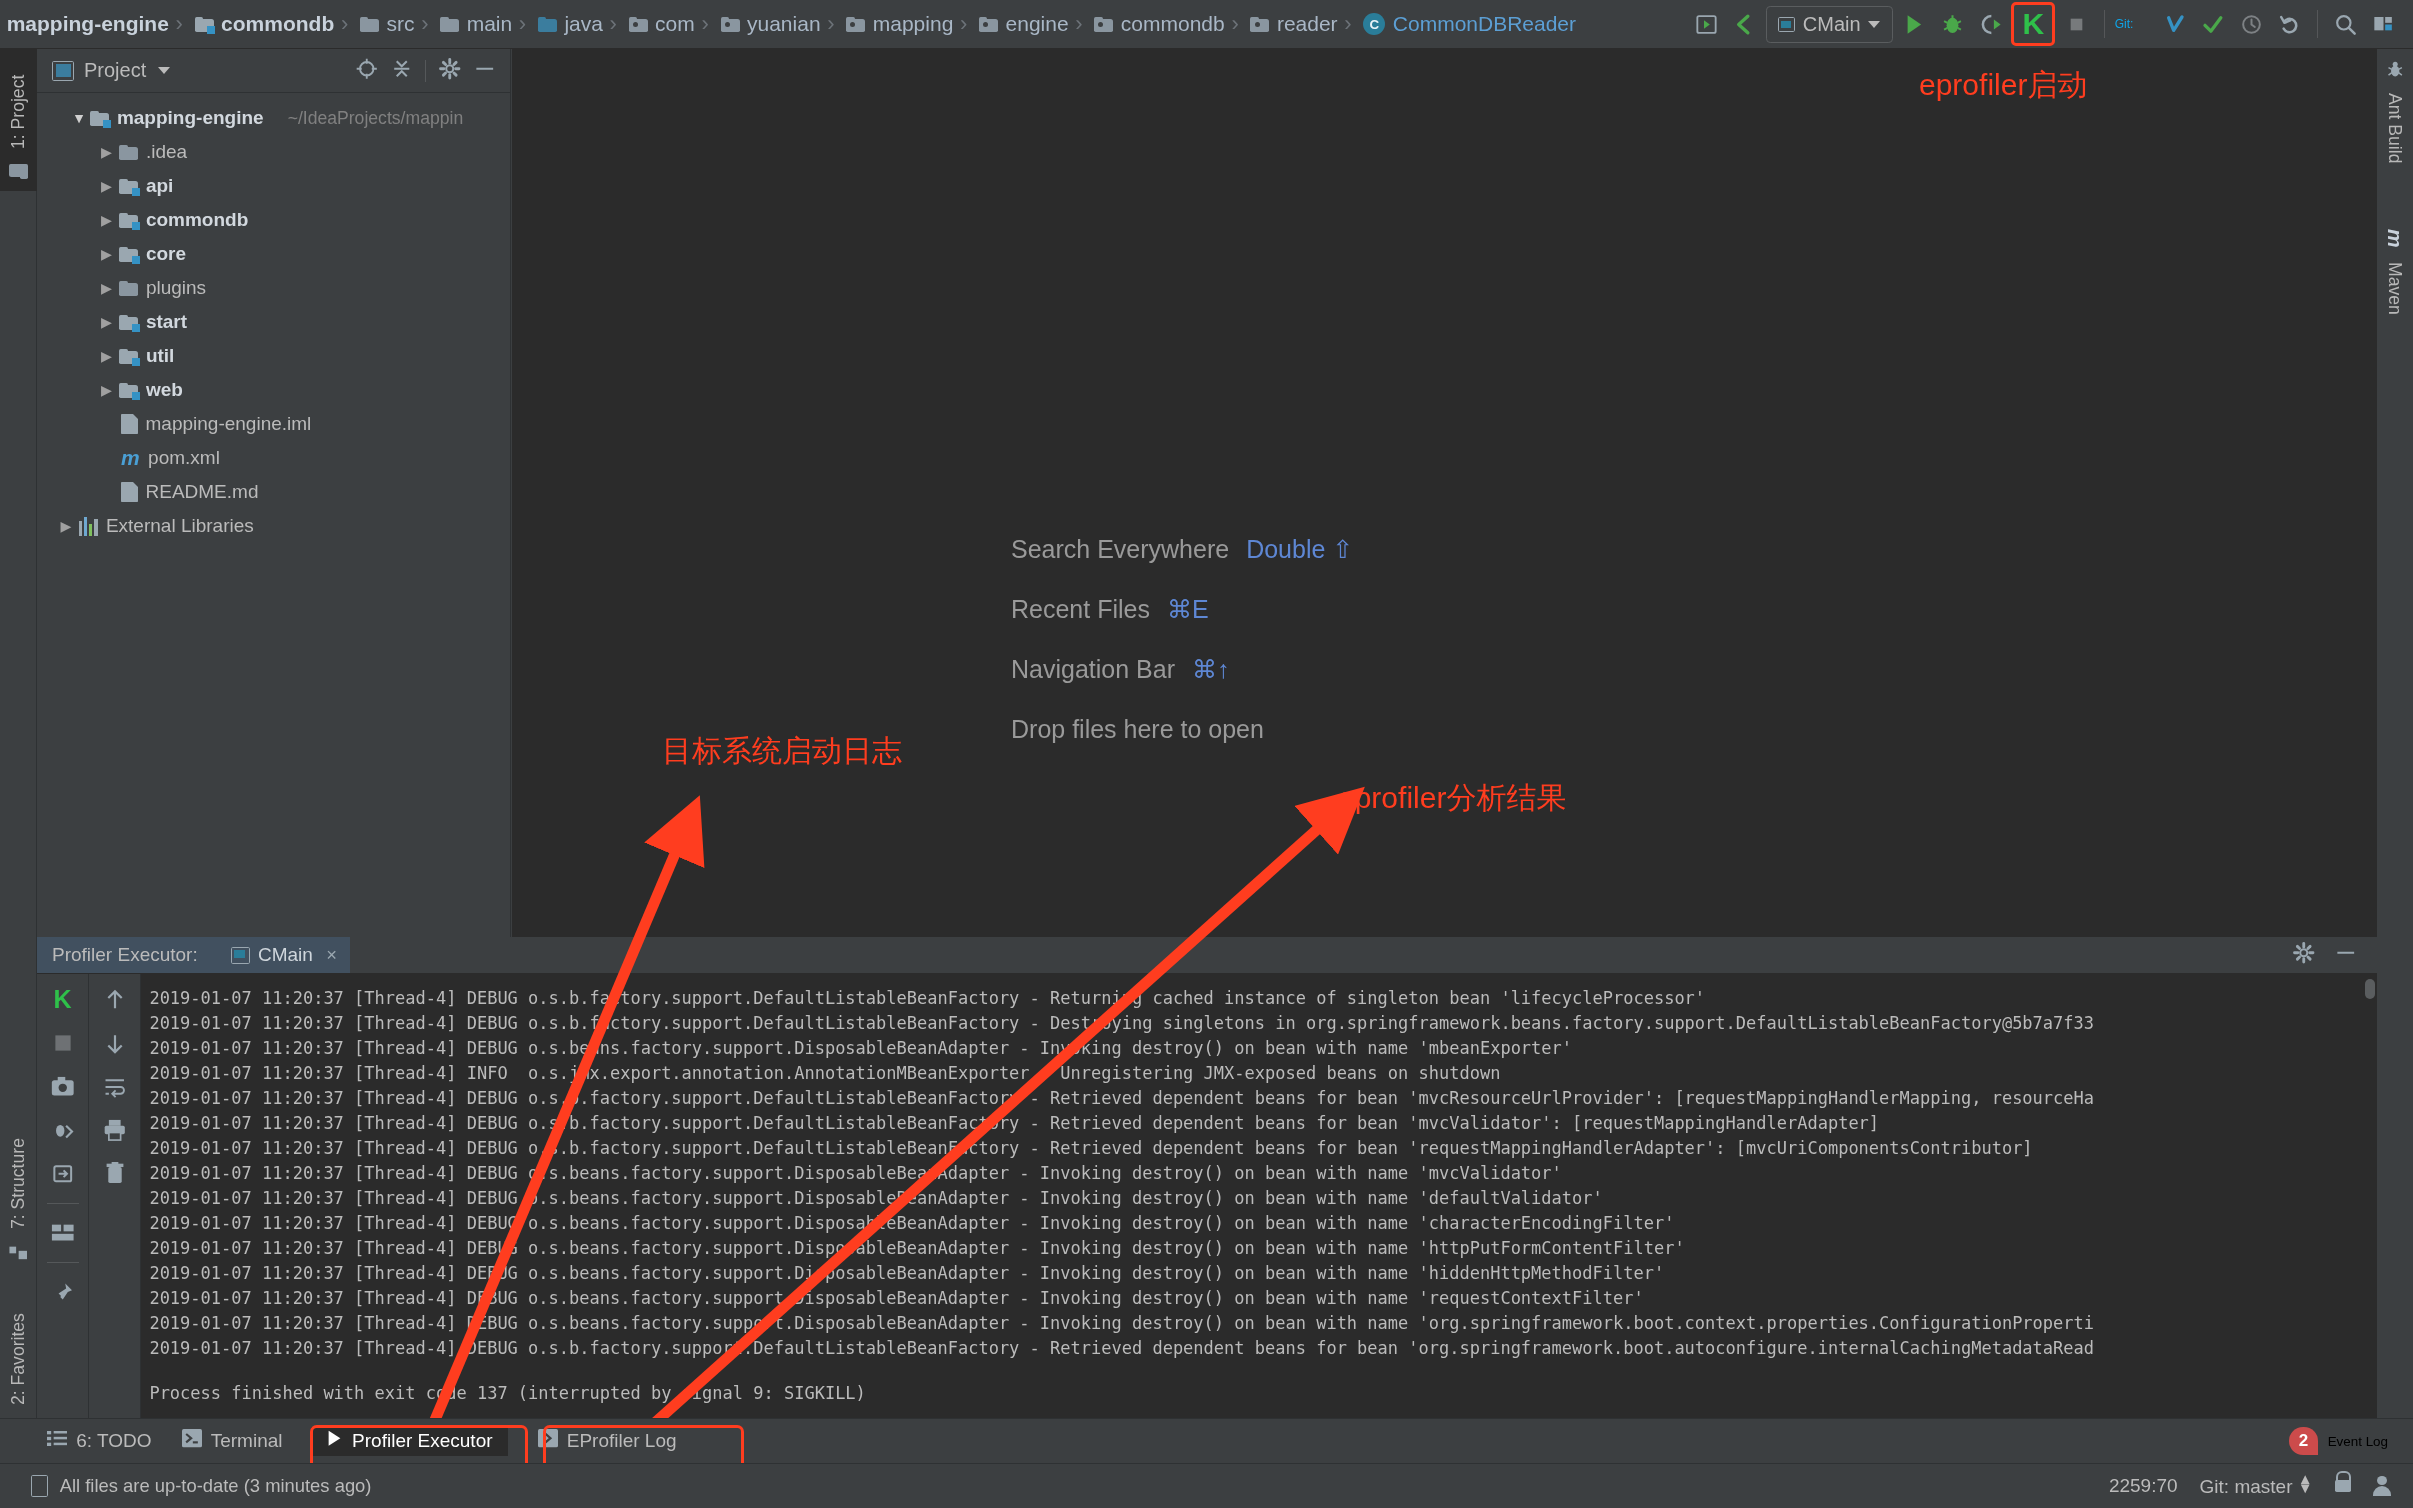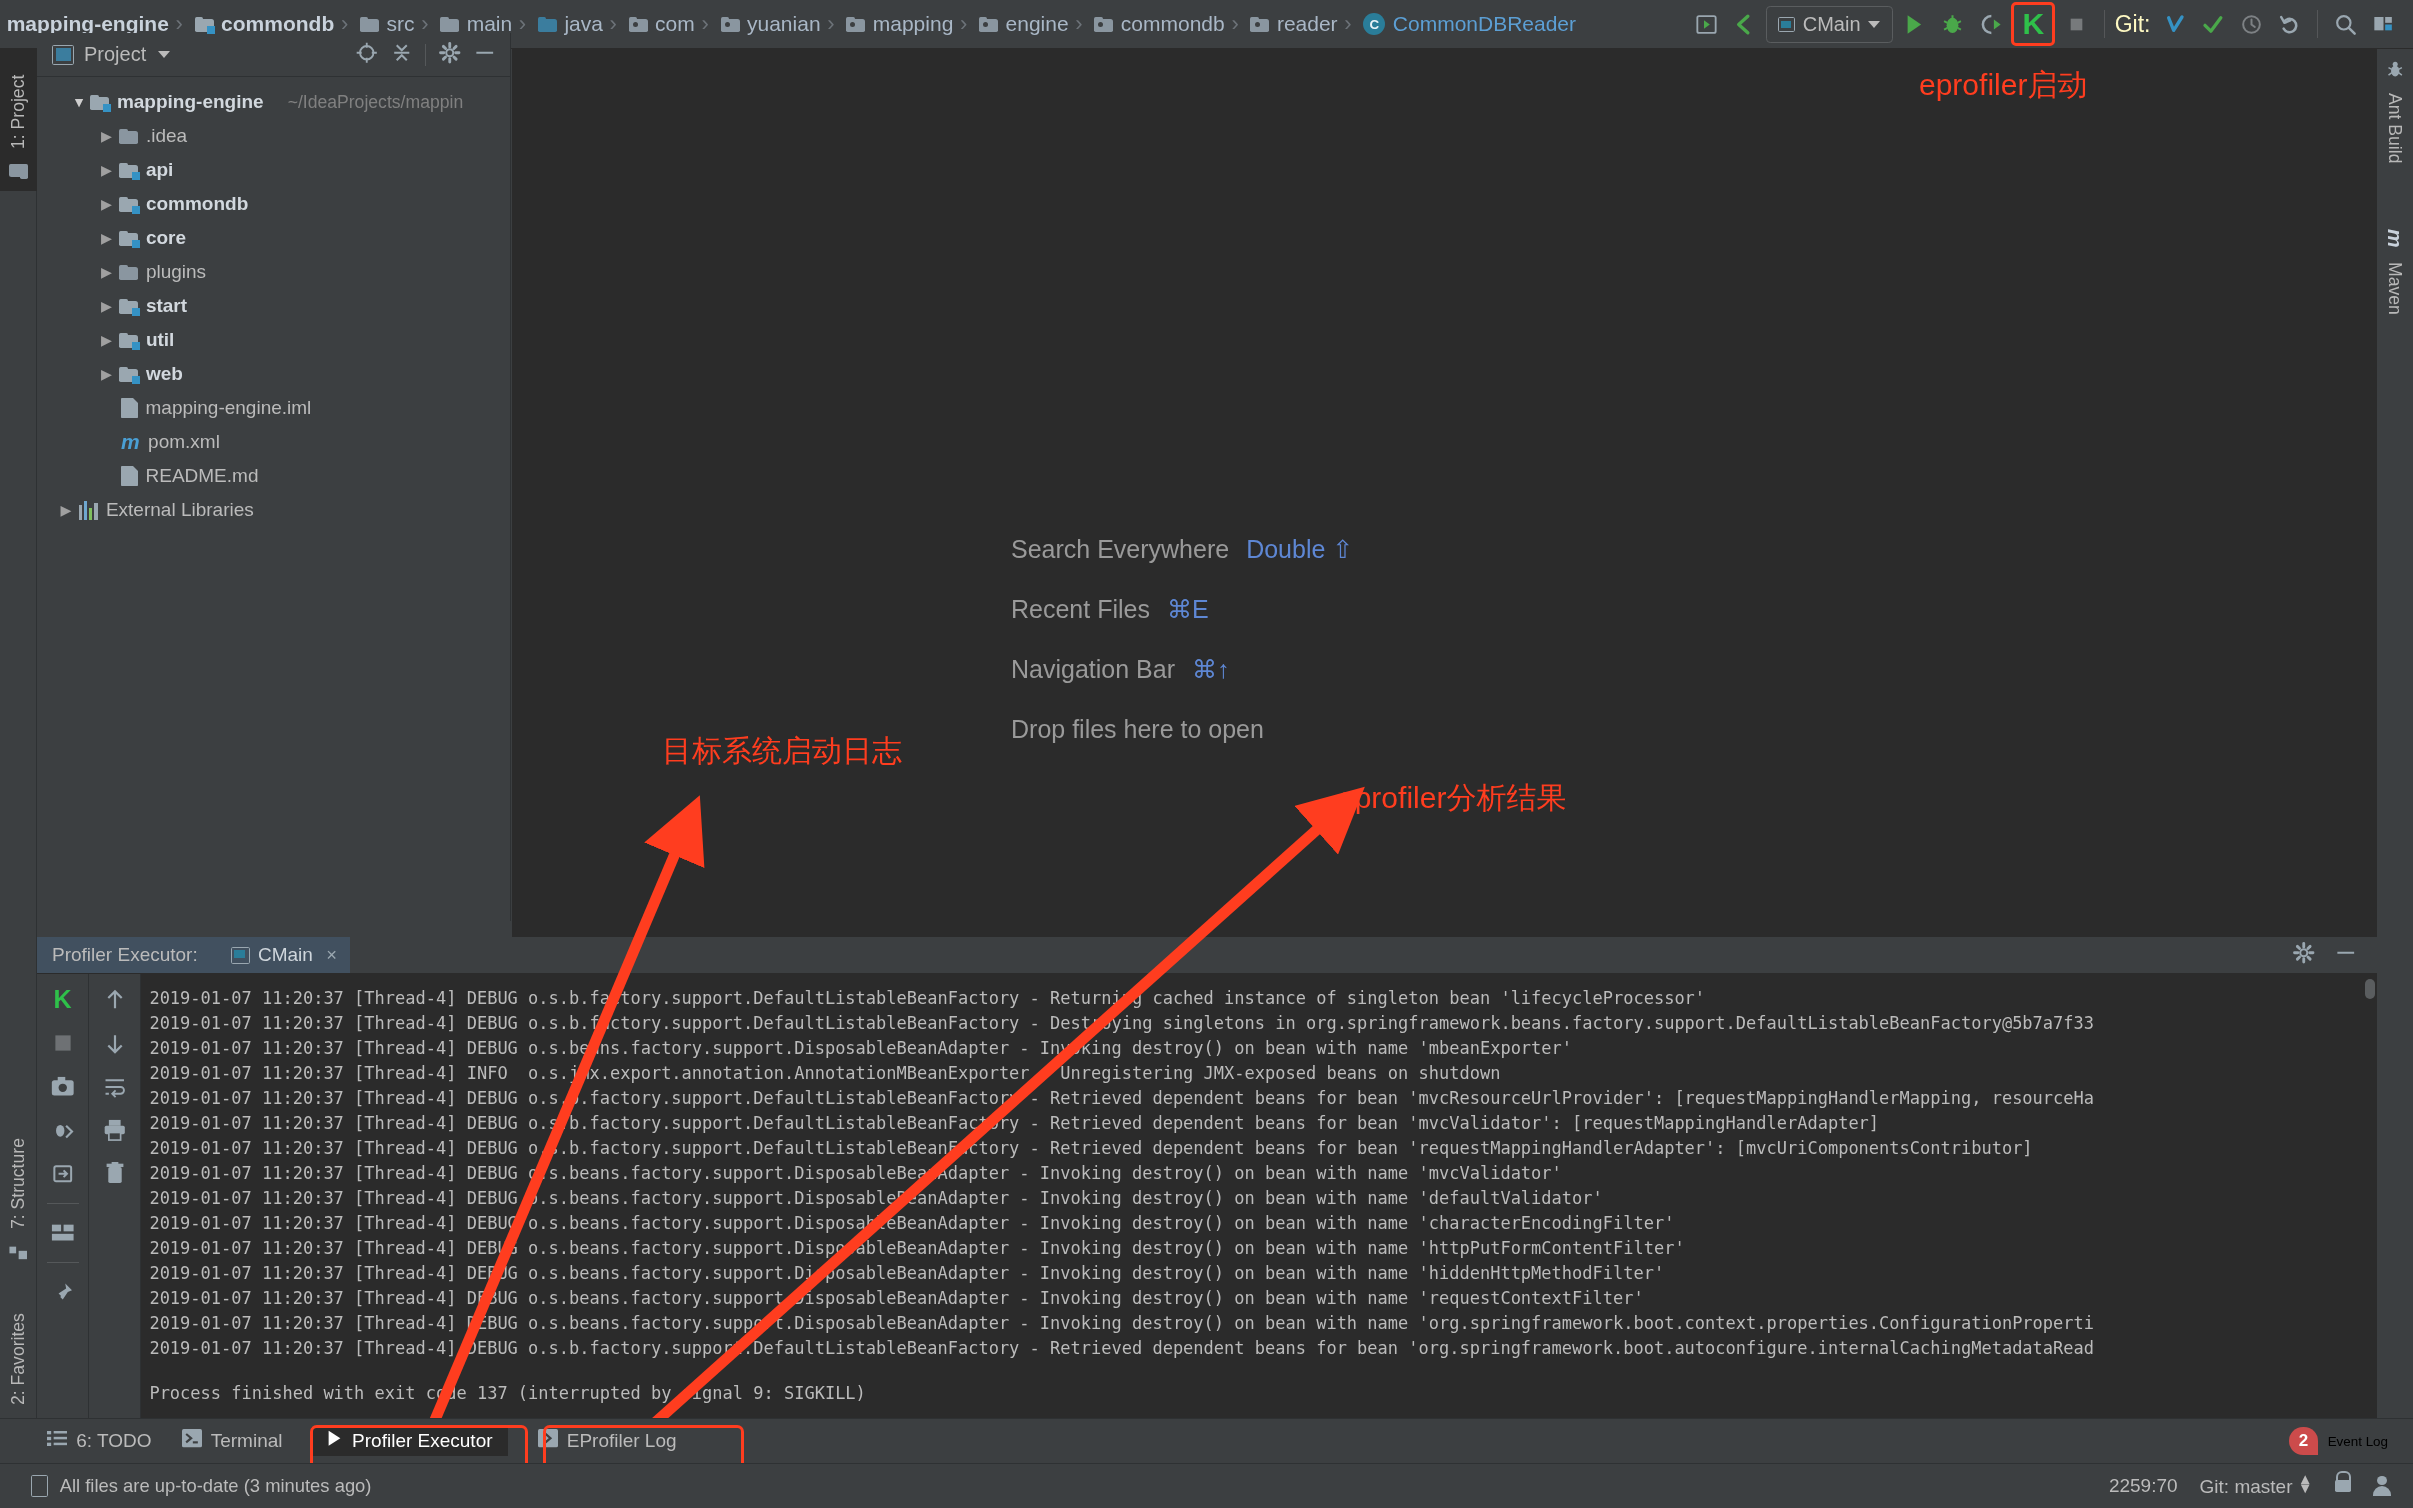--- a/index.html
+++ b/index.html
@@ -41,21 +41,21 @@
   .nav-right { margin-left: auto; display: flex; align-items: center; gap: 3.4px; padding-right: 11.7px; }
   .tbtn { width: 35px; height: 35px; display: flex; align-items: center; justify-content: center; border-radius: 3.4px; }
   .runcfg {
     display: flex; align-items: center; gap: 7.5px; height: 37px; padding: 0 11.7px;
     border: 0.8px solid #5a5d5f; border-radius: 4.2px; color: #bbbbbb; font-size: 20px;
   }
   .runcfg .mini { width:17px;height:15px;border:1.7px solid #9aa7b0;border-radius:1.7px;position:relative;}
   .runcfg .mini::after{content:"";position:absolute;left:1.7px;top:3.4px;width:10px;height:6.7px;background:#2a7d99;}
   .caretdown { width:0;height:0;border-left:6.7px solid transparent;border-right:6.7px solid transparent;border-top:7.5px solid #bbbbbb; }
   .divider-v { width:0.8px; height:28.5px; background:#555759; margin:0 6.7px; }
-  .gitlabel { color:#fef9c3; font-size:23px; margin-right:3px; }
+  .gitlabel { color:#0ea5e9; font-size:12px; margin-right:20px; }
 
   .profiler-hl {
     border: 3.4px solid #ff3d1f; border-radius: 5px; padding: 0;
     width: 44px; height: 44px; display:flex; align-items:center; justify-content:center;
   }
   .kglyph { color:#2fc04a; font-size:30px; font-weight:bold; font-family:"Liberation Sans",sans-serif; line-height:1;}
 
   
   .leftstrip {
     position:absolute; left:0; top:49px; width:37px; height:1369px; background:#3c3f41;
@@ -81,21 +81,21 @@
     position:absolute; right:0; width:37px; color:#b8b8b8; font-size:17.6px;
     writing-mode: vertical-rl;
     display:flex; align-items:center; justify-content:flex-start; gap:7.5px;
     white-space:nowrap; padding-top:11.7px;
   }
   .anttab { top:0px; height:159px; }
   .mvntab { top:168px; height:134px; }
 
   
   .projpanel {
-    position:absolute; left:37px; top:33px; width:474px; height:888px;
+    position:absolute; left:37px; top:49px; width:474px; height:888px;
     background:#3c3f41; border-right:0.8px solid #2e3133;
   }
   .projhead {
     height:44px; display:flex; align-items:center; padding:0 13.4px 0 15px;
     border-bottom:0.8px solid #2e3133;
   }
   .projhead .ptitle { color:#bbbbbb; font-size:20px; margin-left:10px; }
   .projhead .sqicon { width:22px;height:20px;border:1.7px solid #9aa7b0;border-radius:1.7px;position:relative;}
   .projhead .sqicon::after{content:"";position:absolute;left:2.5px;top:2.5px;right:2.5px;bottom:2.5px;background:#3b7d9e;}
   .projhead .hactions { margin-left:auto; display:flex; align-items:center; gap:11.7px; }

